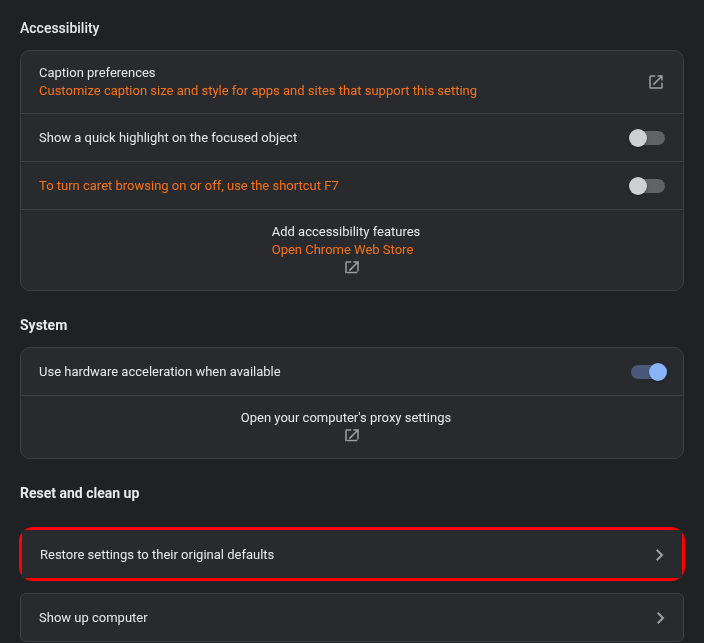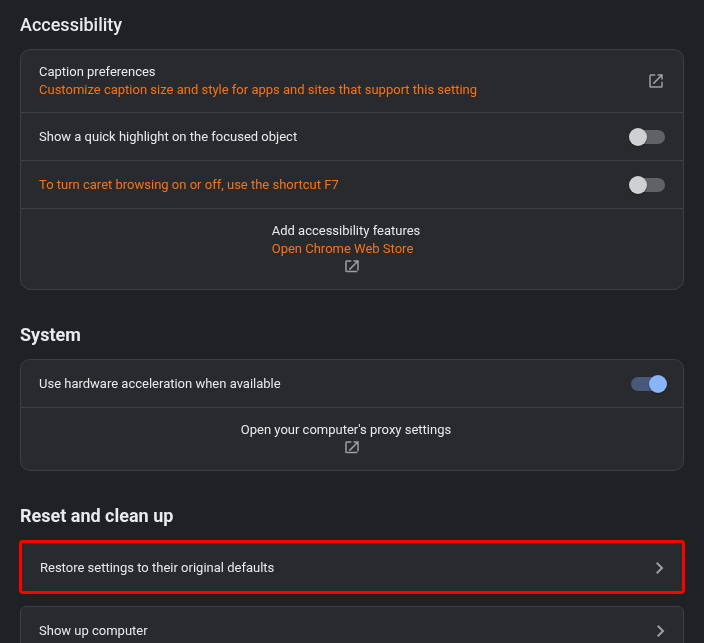--- a/index.html
+++ b/index.html
@@ -10,24 +10,23 @@
     height: 643px;
     overflow: hidden;
     color: #e8eaed;
     font-size: 13px;
   }
   .wrap {
     padding: 0 20px;
   }
   .section-header {
     color: #e8eaed;
-    font-size: 18px;
+    font-size: 14px;
     font-weight: 500;
-    padding: 6px 0 14px 0;
-    margin-top: 8px;
+    padding: 20px 0 14px 0;
   }
   .section-header.pad-top {
     padding-top: 26px;
     font-weight: bold;
   }
   .card {
     background: #292a2d;
     border-radius: 10px;
     border: 1px solid #3c4043;
     overflow: hidden;
@@ -82,22 +81,22 @@
     box-shadow: 0 1px 2px rgba(0,0,0,.4);
   }
   .toggle.on { background: #4a597b; }
   .toggle.on .knob { background: #8ab4f8; left: auto; right: -2px; }
   .chevron {
     color: #9aa0a6;
     font-size: 18px;
   }
   .reset-highlight {
     border: 3px solid #ff0000;
-    border-radius: 4px;
-    margin: 0 -1px;
+    border-radius: 14px;
+    margin: 12px -1px;
   }
   .reset-row {
     background: #292a2d;
     display: flex;
     align-items: center;
     justify-content: space-between;
     padding: 13px 18px;
     min-height: 48px;
   }
   .plain-row {

